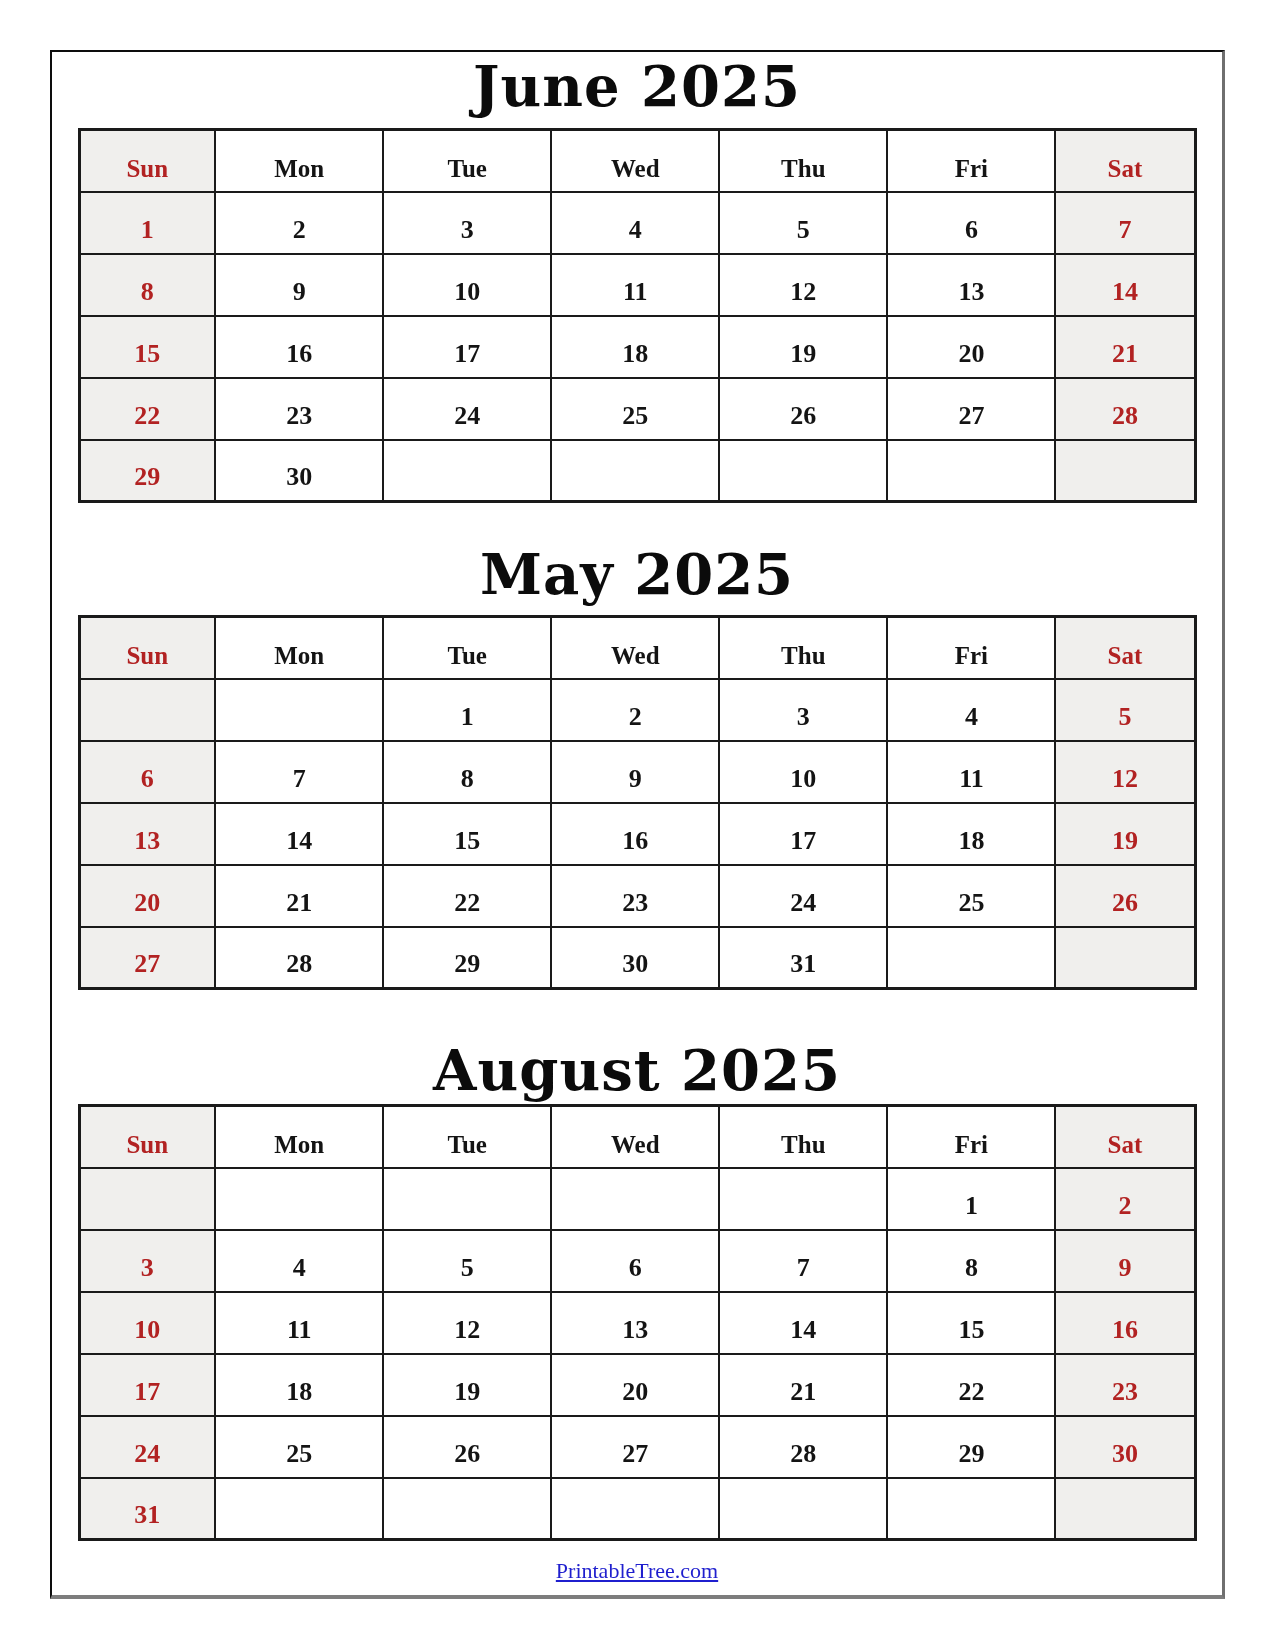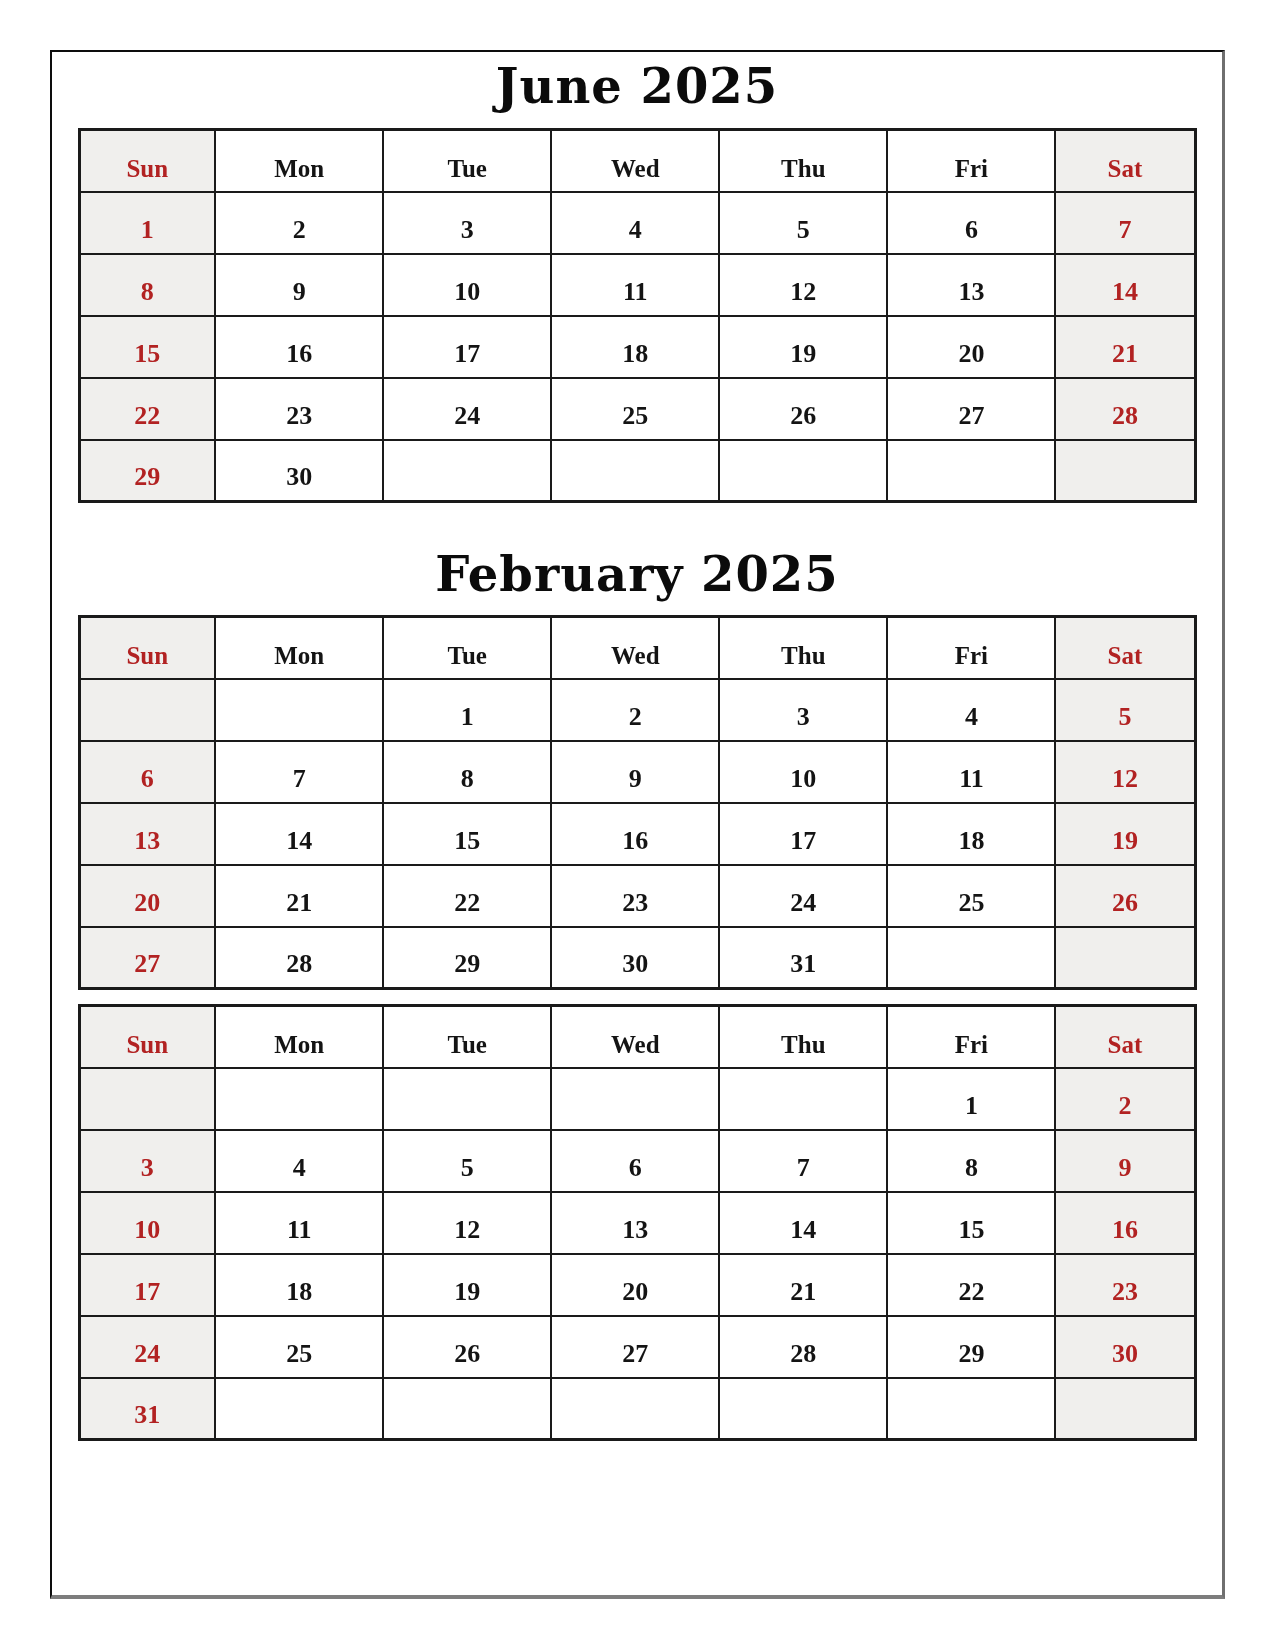--- a/index.html
+++ b/index.html
@@ -27,21 +27,21 @@
     border-left: 2px solid #0d0d0d;
     border-right: 3px solid #6f6f6f;
     border-bottom: 4px solid #7d7d7d;
     overflow: hidden;
   }
   .month-title {
     margin: 0;
     text-align: center;
     font-family: "DejaVu Serif", serif;
     font-weight: bold;
-    font-size: 48px;
+    font-size: 56px;
     line-height: 54px;
     letter-spacing: 1px;
     color: #0b0b0b;
   }
   #m-june .month-title   { margin-top: 7px;  }
   #m-july .month-title   { margin-top: 44px; }
   #m-august .month-title { margin-top: 53px; }
 
   table.cal {
     border-collapse: collapse;
@@ -157,21 +157,21 @@
                 <td class=""></td>
                 <td class=""></td>
                 <td class=""></td>
                 <td class=""></td>
                 <td class="weekend"></td>
               </tr>
             </tbody>
           </table>
         </section>
         <section class="month" id="m-july">
-          <h1 class="month-title">February 2025</h1>
+          <h1 class="month-title">May 2025</h1>
           <table class="cal">
             <colgroup>
               <col style="width:12.2%">
               <col style="width:15.06%">
               <col style="width:15.06%">
               <col style="width:15.06%">
               <col style="width:15.06%">
               <col style="width:15.06%">
               <col style="width:12.5%">
             </colgroup>
@@ -229,20 +229,21 @@
                 <td class="">29</td>
                 <td class="">30</td>
                 <td class="">31</td>
                 <td class=""></td>
                 <td class="weekend"></td>
               </tr>
             </tbody>
           </table>
         </section>
         <section class="month" id="m-august">
+          <h1 class="month-title">August 2025</h1>
           <table class="cal">
             <colgroup>
               <col style="width:12.2%">
               <col style="width:15.06%">
               <col style="width:15.06%">
               <col style="width:15.06%">
               <col style="width:15.06%">
               <col style="width:15.06%">
               <col style="width:12.5%">
             </colgroup>
@@ -309,14 +310,17 @@
                 <td class=""></td>
                 <td class=""></td>
                 <td class=""></td>
                 <td class=""></td>
                 <td class="weekend"></td>
               </tr>
             </tbody>
           </table>
         </section>
       </div>
+    <div class="footer">
+      <a href="#">PrintableTree.com</a>
+    </div>
   </div>
 </div>
 
 </body></html>

